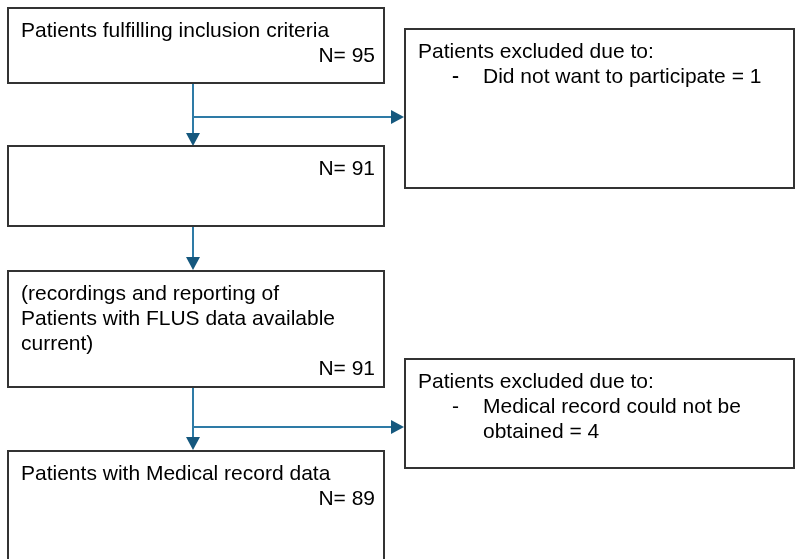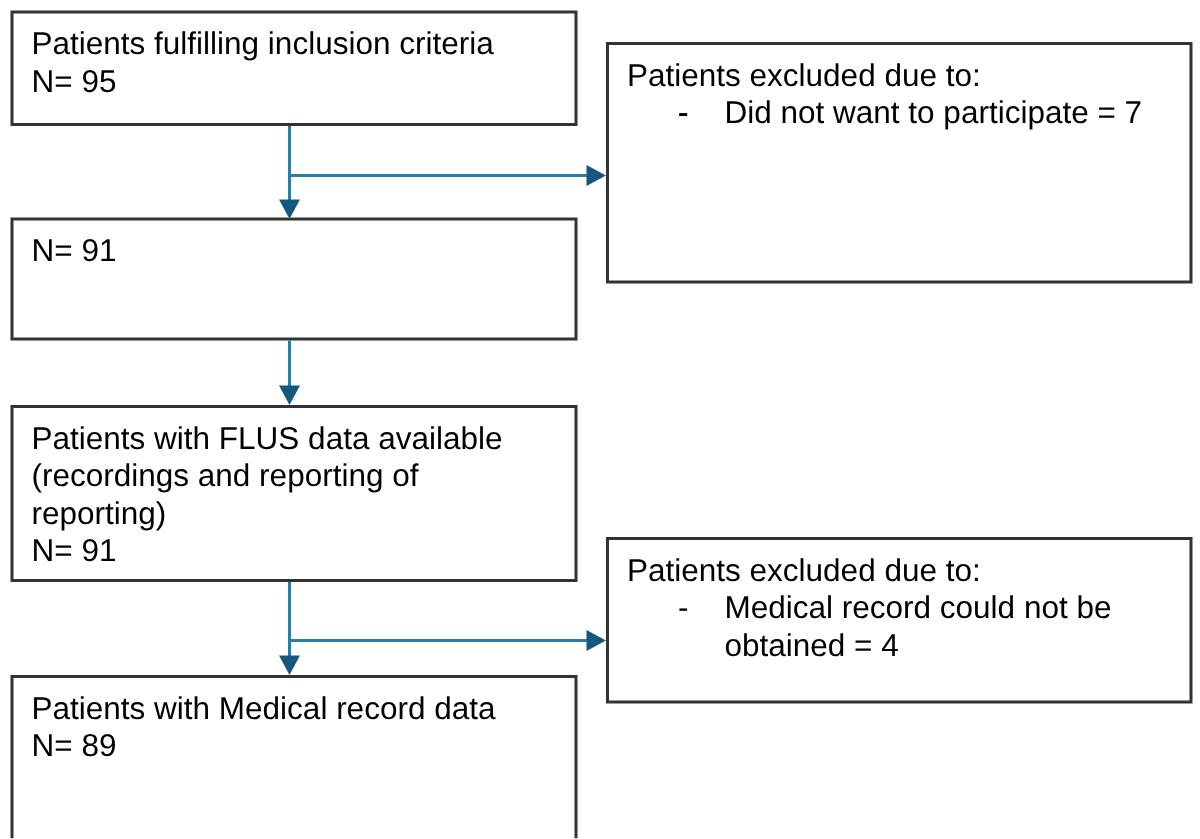--- a/index.html
+++ b/index.html
@@ -38,21 +38,21 @@
     position: absolute;
     box-sizing: border-box;
     border: 2px solid var(--box-border, #333333);
     background: #ffffff;
     padding: 8px 8px 0 12px;
   }
   .line {
     white-space: nowrap;
   }
   .nline {
-    text-align: left;
+    text-align: right;
     white-space: nowrap;
   }
   .bullets {
     list-style: none;
     margin: 0;
     padding: 0;
   }
   .bullets li {
     position: relative;
     padding-left: 65px;
@@ -100,33 +100,33 @@
     <div class="line">Patients excluded due to:</div>
     <ul class="bullets">
       <li>
         <span class="dash">-</span>
       </li>
       <li>
         <span class="dash">-</span>
       </li>
       <li>
         <span class="dash">-</span>
-        <span>Did not want to participate = 7</span>
+        <span>Did not want to participate = 1</span>
       </li>
     </ul>
   </div>
 
   <div class="box" style="left:7px; top:145px; width:378px; height:82px;">
     <div class="nline">N= 91</div>
   </div>
 
   <div class="box" style="left:7px; top:270px; width:378px; height:118px;">
+    <div class="line">(recordings and reporting of</div>
     <div class="line">Patients with FLUS data available</div>
-    <div class="line">(recordings and reporting of</div>
-    <div class="line">reporting)</div>
+    <div class="line">current)</div>
     <div class="nline">N= 91</div>
   </div>
 
   <div class="box" style="left:404px; top:358px; width:391px; height:111px;">
     <div class="line">Patients excluded due to:</div>
     <ul class="bullets">
       <li>
         <span class="dash">-</span>
         <span>Medical record could not be obtained = 4</span>
       </li>

